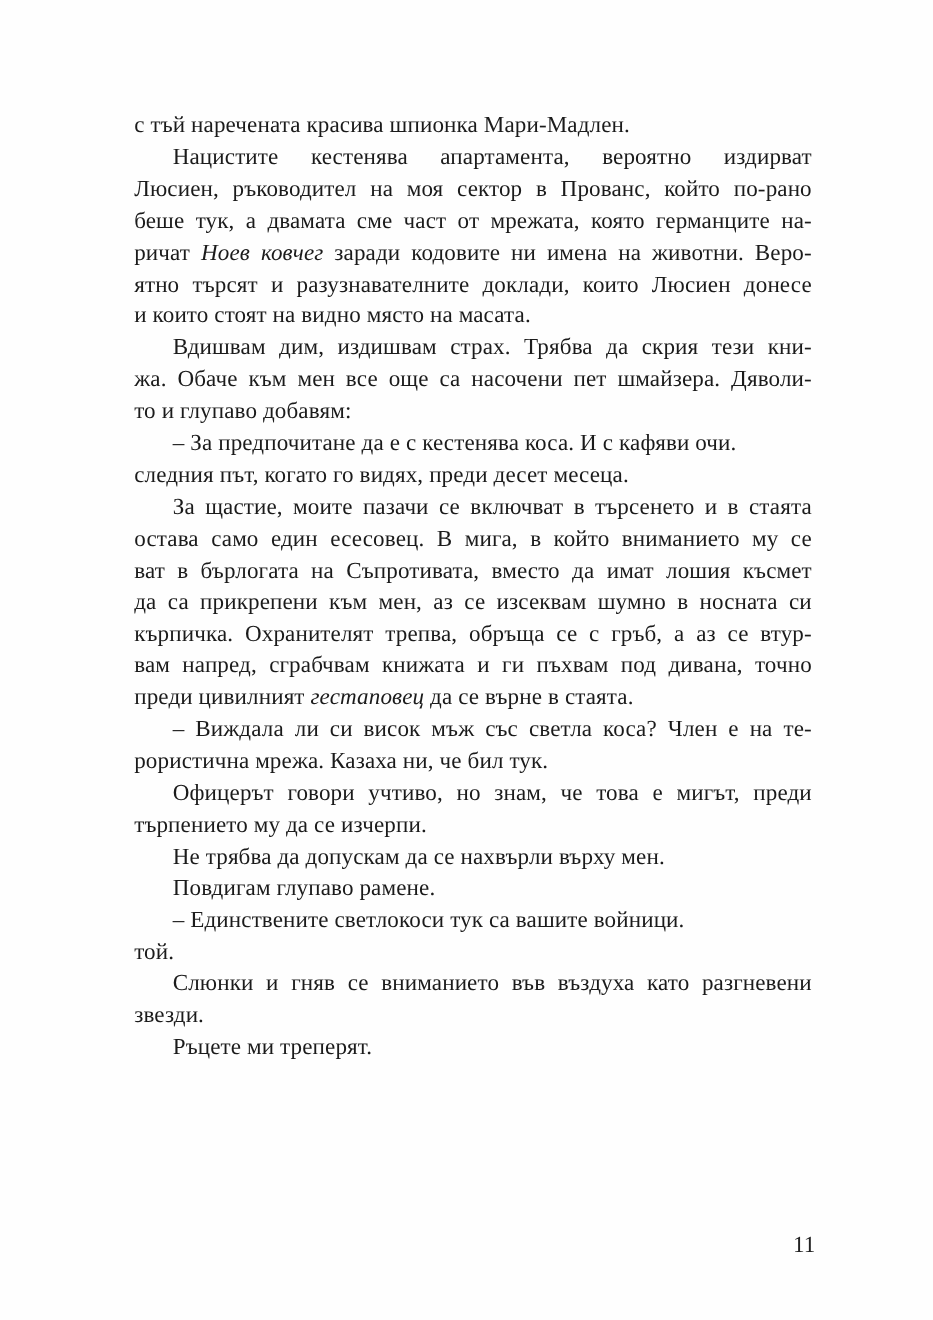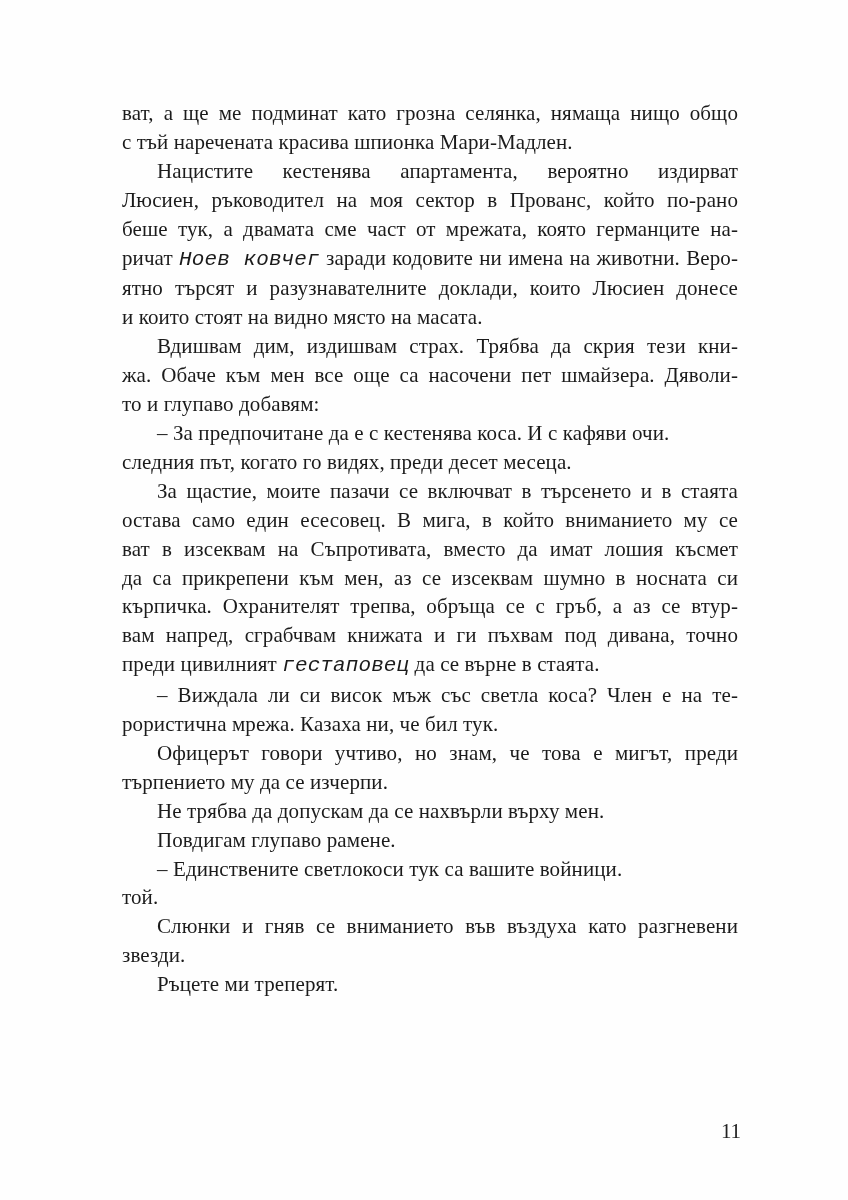--- a/index.html
+++ b/index.html
@@ -29,54 +29,52 @@
   }
   .line.justify {
     text-align: justify;
     text-align-last: justify;
   }
   .line.indent {
     text-indent: 35px;
   }
   .italic {
     font-style: italic;
-    font-family: Liberation Mono, monospace;
   }
   .page-number {
     position: absolute;
     top: 1117px;
     left: 716px;
     width: 30px;
     font-size: 21px;
     line-height: 28px;
     text-align: center;
     color: #222;
   }
 </style>
 </head>
 <body>
 
 <div class="page">
   <div class="text-block" id="text-block">
-      <div class="line justify"><span>ват, а ще ме подминат като грозна селянка, нямаща нищо общо</span></div>
       <div class="line"><span>с тъй наречената красива шпионка Мари-Мадлен.</span></div>
       <div class="line justify indent"><span>Нацистите кестенява апартамента, вероятно издирват</span></div>
       <div class="line justify"><span>Люсиен, ръководител на моя сектор в Прованс, който по-рано</span></div>
       <div class="line justify"><span>беше тук, а двамата сме част от мрежата, която германците на-</span></div>
       <div class="line justify"><span>ричат </span><span class="italic">Ноев ковчег</span><span> заради кодовите ни имена на животни. Веро-</span></div>
       <div class="line justify"><span>ятно търсят и разузнавателните доклади, които Люсиен донесе</span></div>
       <div class="line"><span>и които стоят на видно място на масата.</span></div>
       <div class="line justify indent"><span>Вдишвам дим, издишвам страх. Трябва да скрия тези кни-</span></div>
       <div class="line justify"><span>жа. Обаче към мен все още са насочени пет шмайзера. Дяволи-</span></div>
       <div class="line"><span>то и глупаво добавям:</span></div>
       <div class="line indent"><span>– За предпочитане да е с кестенява коса. И с кафяви очи.</span></div>
       <div class="line"><span>следния път, когато го видях, преди десет месеца.</span></div>
       <div class="line justify indent"><span>За щастие, моите пазачи се включват в търсенето и в стаята</span></div>
       <div class="line justify"><span>остава само един есесовец. В мига, в който вниманието му се</span></div>
-      <div class="line justify"><span>ват в изсеквам на Съпротивата, вместо да имат лошия късмет</span></div>
+      <div class="line justify"><span>ват в бърлогата на Съпротивата, вместо да имат лошия късмет</span></div>
       <div class="line justify"><span>да са прикрепени към мен, аз се изсеквам шумно в носната си</span></div>
       <div class="line justify"><span>кърпичка. Охранителят трепва, обръща се с гръб, а аз се втур-</span></div>
       <div class="line justify"><span>вам напред, сграбчвам книжата и ги пъхвам под дивана, точно</span></div>
       <div class="line"><span>преди цивилният </span><span class="italic">гестаповец</span><span> да се върне в стаята.</span></div>
       <div class="line justify indent"><span>– Виждала ли си висок мъж със светла коса? Член е на те-</span></div>
       <div class="line"><span>рористична мрежа. Казаха ни, че бил тук.</span></div>
       <div class="line justify indent"><span>Офицерът говори учтиво, но знам, че това е мигът, преди</span></div>
       <div class="line"><span>търпението му да се изчерпи.</span></div>
       <div class="line indent"><span>Не трябва да допускам да се нахвърли върху мен.</span></div>
       <div class="line indent"><span>Повдигам глупаво рамене.</span></div>

